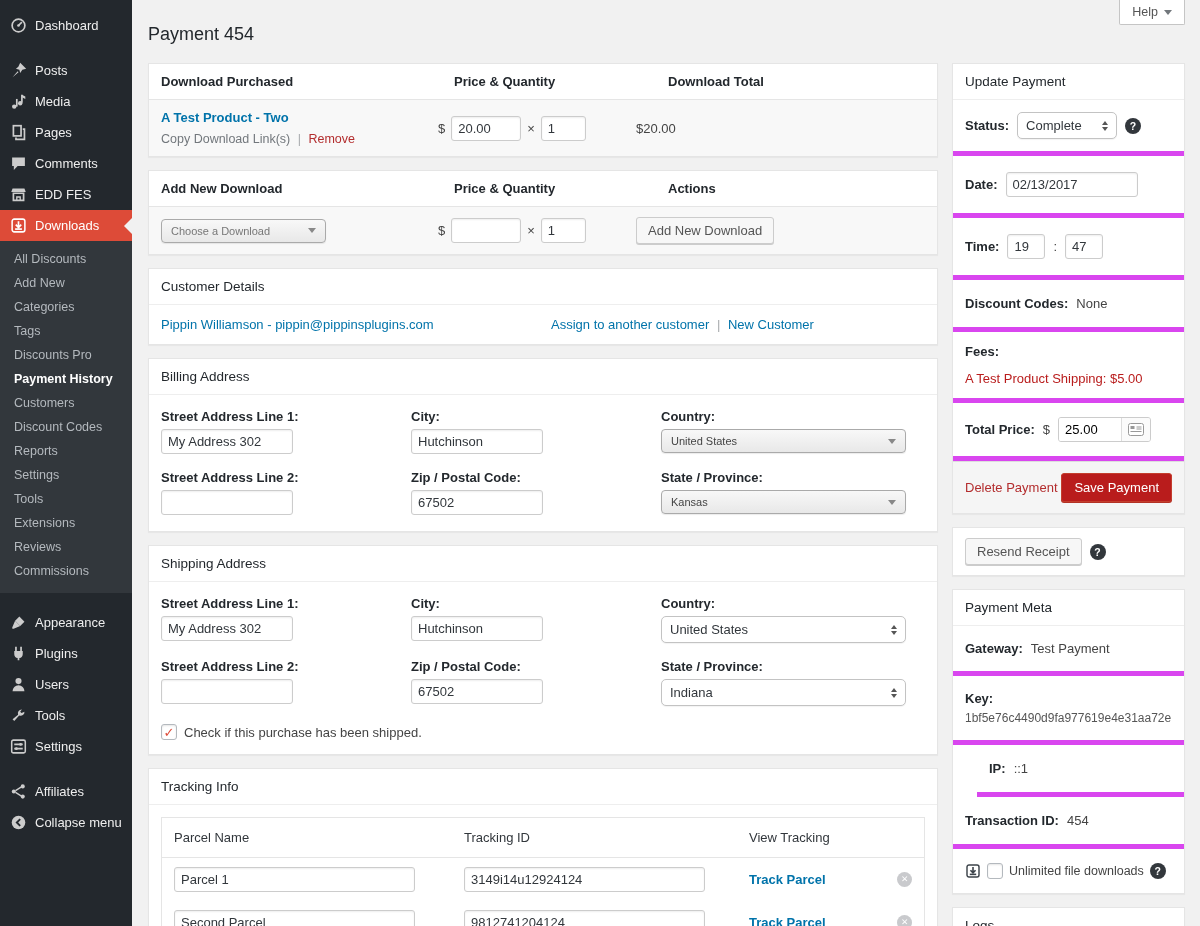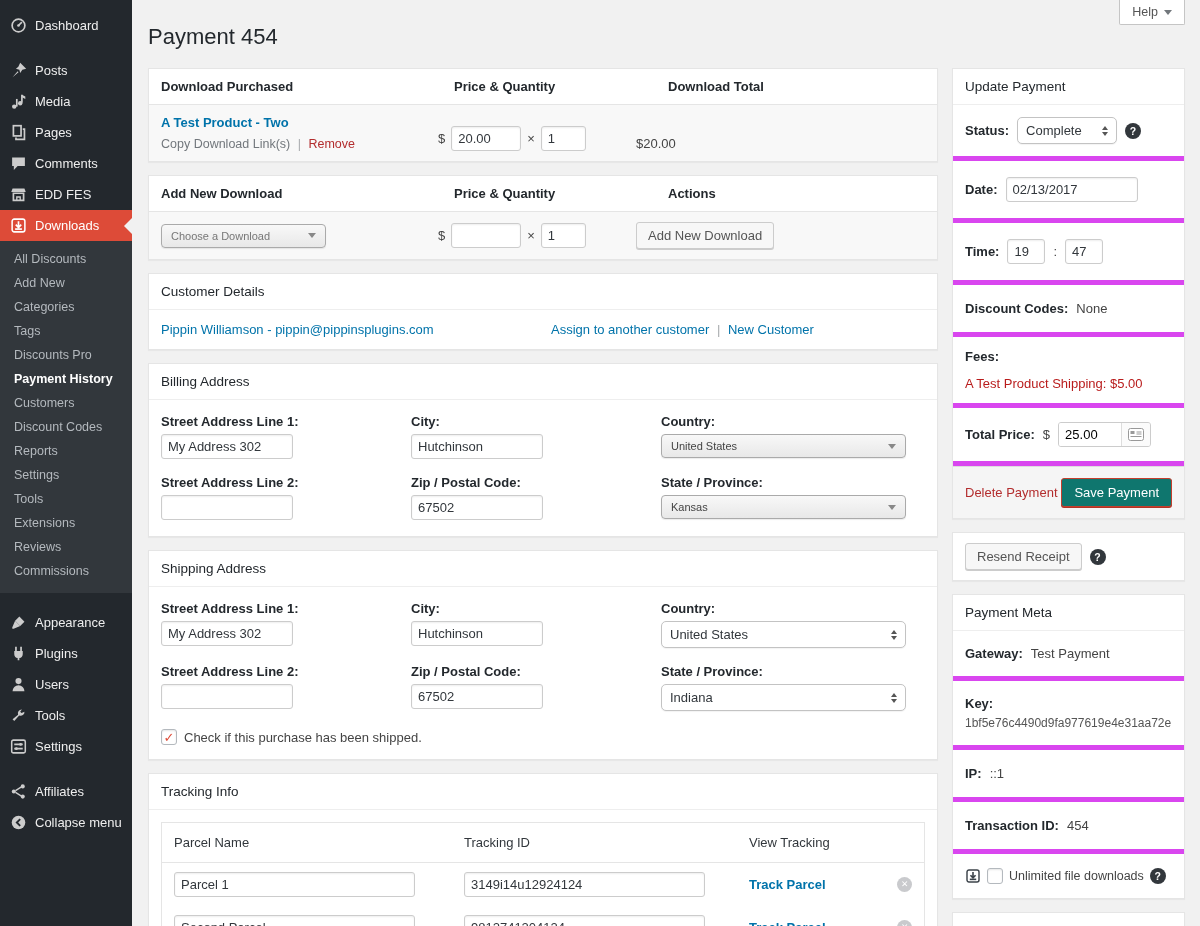--- a/index.html
+++ b/index.html
@@ -26,51 +26,51 @@
   .smi { padding:5px 12px 5px 14px; color:#b4b9be; font-size:12.5px; cursor:pointer; }
   .smi.current { color:#fff; font-weight:bold; }
 
   
   .content { flex:1; padding:8px 15px 20px 16px; position:relative; }
   .help-tab { position:absolute; top:0; right:15px; background:#fff; border:1px solid #c5c5c5;
         border-top:none; border-radius:0 0 2px 2px; padding:5px 12px; font-size:12.5px;
         color:#555; display:flex; align-items:center; gap:6px; cursor:pointer; }
   .caret-down { width:0; height:0; border-left:4px solid transparent; border-right:4px solid transparent;
         border-top:5px solid #72777c; display:inline-block; }
-  h1.page-title { font-size:22px; font-weight:500; color:#23282d; margin:16px 0 18px; }
+  h1.page-title { font-size:18px; font-weight:500; color:#23282d; margin:16px 0 18px; }
 
   .columns { display:flex; gap:14px; align-items:flex-start; }
   .main-col { flex:1; min-width:0; }
   .side-col { width:233px; flex-shrink:0; }
 
   .box { background:#fff; border:1px solid #e5e5e5; box-shadow:0 1px 1px rgba(0,0,0,.04);
          margin-bottom:13px; }
   .box-header { padding:10px 12px; font-weight:normal; font-size:13.5px; color:#23282d;
          border-bottom:1px solid #eee; }
 
   
-  .trow { display:flex; align-items:flex-end; padding:10px 12px; }
+  .trow { display:flex; align-items:center; padding:10px 12px; }
   .trow.head { font-weight:bold; color:#23282d; border-bottom:1px solid #e5e5e5; align-items:center;gap:16px; }
   .trow.shaded { background:#f8f8f8; }
   .c1 { width:277px; } .c2 { width:198px; } .c3 { flex:1; }
 
   .txt { border:1px solid #ccc; border-radius:3px; background:#fff; color:#32373c;
          box-shadow:inset 0 1px 2px rgba(0,0,0,.07); padding:4px 6px; font-size:13px;
          font-family:"Liberation Sans","DejaVu Sans",sans-serif; }
   .price-group { display:flex; align-items:center; gap:6px; }
   .w70 { width:70px; } .w45 { width:45px; } .w130 { width:132px; } .w38 { width:38px; }
 
   .link { color:#0073aa; cursor:pointer; }
   .link-strong { color:#0073aa; font-weight:600; cursor:pointer; }
   .sub-actions { margin-top:7px; font-size:12.5px; color:#72777c; }
   .danger-link { color:#b32d2e; cursor:pointer; }
 
   .btn { display:inline-block; background:#f7f7f7; border:1px solid #ccc; border-radius:3px;
          box-shadow:0 1px 0 #ccc; color:#555; padding:5px 11px; font-size:13px; cursor:pointer; }
-  .btn-red { display:inline-block; background:#0f766e; border:1px solid #c43e2d; border-radius:3px;
+  .btn-red { display:inline-block; background:#b91c1c; border:1px solid #c43e2d; border-radius:3px;
          box-shadow:0 1px 0 #b33225; color:#fff; padding:6px 12px; font-size:13px; cursor:pointer; }
 
   
   .chosen { display:inline-flex; align-items:center; justify-content:space-between;
          border:1px solid #aaa; border-radius:4px; padding:5px 9px; color:#777;
          background:linear-gradient(#f8f8f8,#e8e8e8); box-shadow:0 1px 1px rgba(0,0,0,.08);
          cursor:pointer; font-size:11px; }
   .chosen.dark-text { color:#444; }
   .chosen .arr { width:0; height:0; border-left:4px solid transparent; border-right:4px solid transparent;
          border-top:5px solid #888; margin-left:10px; }
@@ -514,21 +514,21 @@
         <div class="box">
           <div class="box-header">Payment Meta</div>
           <div class="side-row inline" style="padding-top:15px;padding-bottom:15px;">
             <span class="lbl">Gateway:</span>
             <span>Test Payment</span>
           </div>
           <div class="side-row" style="padding-top:15px;padding-bottom:15px;">
             <div class="lbl">Key:</div>
             <div class="meta-key">1bf5e76c4490d9fa977619e4e31aa72e</div>
           </div>
-          <div class="side-row inline" style="padding-top:16px;padding-bottom:16px;">
+          <div class="side-row inline" style="padding-top:16px;padding-bottom:16px;margin-left:24px;">
             <span class="lbl">IP:</span>
             <span>::1</span>
           </div>
           <div class="side-row inline" style="padding-top:16px;padding-bottom:16px;">
             <span class="lbl">Transaction ID:</span>
             <span>454</span>
           </div>
           <div class="side-row inline" style="padding-top:14px;padding-bottom:14px;gap:6px;">
             <svg width="16" height="16" viewBox="0 0 20 20">
                 <rect x="2.5" y="2.5" width="15" height="15" rx="2.5" fill="none" stroke="#3c434a" stroke-width="1.8"></rect>

